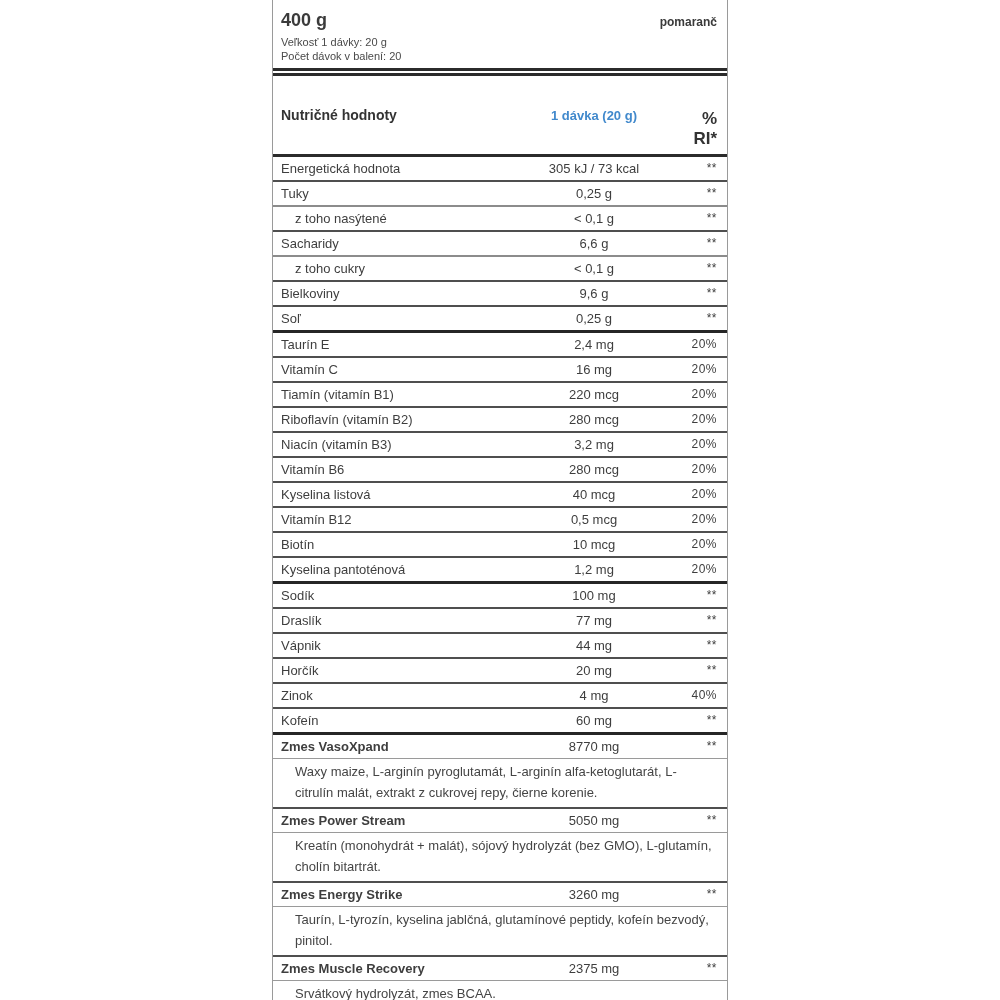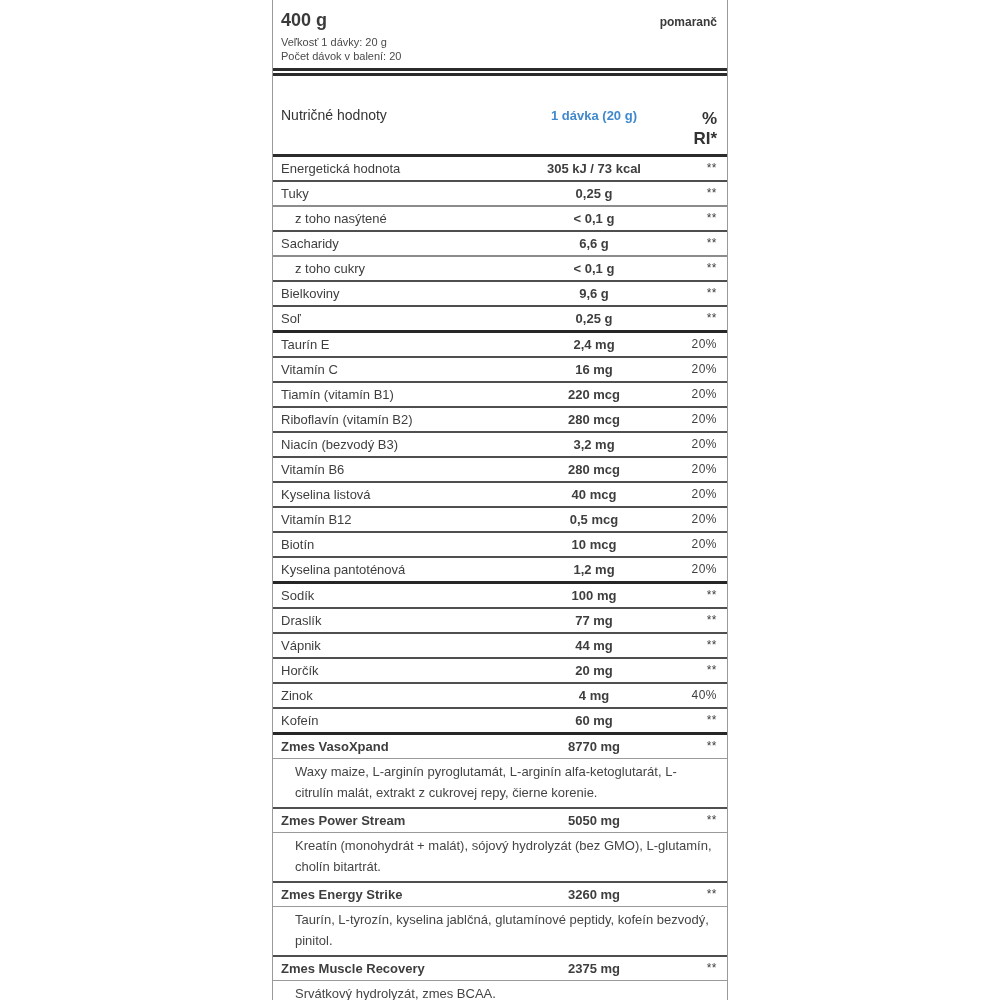--- a/index.html
+++ b/index.html
@@ -20,23 +20,23 @@
   }
   .weight { font-size:18px; font-weight:bold; color:#3a3a3a; }
   .flavor { font-size:12px; font-weight:bold; color:#3a3a3a; }
   .sub { font-size:11px; line-height:14px; padding:0 10px 0 8px; color:#4a4a4a; }
   .thead {
     margin-top:5px;
     border-top:8px double #2b2b2b; border-bottom:3px solid #2b2b2b;
     display:flex; align-items:center; padding:5px 10px 5px 8px;
   }
   .c-label { flex:1; min-width:0; }
-  .c-val { width:170px; text-align:center;font-weight:bold; }
+  .c-val { width:170px; text-align:center; }
   .c-ri { width:38px; text-align:right; }
-  .thead .c-label { font-weight:normal; font-size:14px; color:#333; }
+  .thead .c-label { font-weight:bold; font-size:14px; color:#333; }
   .thead .c-val { font-weight:bold; font-size:13px; }
   .thead .c-ri { font-weight:bold; font-size:17px; color:#333;margin-top:28px; }
   .row {
     display:flex; align-items:center;
     padding:3px 10px 3px 8px; font-size:13px; line-height:17px;
   }
   .row .c-ri { font-size:12px; letter-spacing:0.5px; }
   .sep-norm  { border-top:2px solid #4f4f4f; }
   .sep-sub   { border-top:2px solid #8c8c8c; }
   .sep-thick { border-top:3px solid #262626; }
@@ -120,21 +120,21 @@
     <span class="c-label">Tiamín (vitamín B1)</span>
     <span class="c-val">220 mcg</span>
     <span class="c-ri">20%</span>
   </div>
       <div class="row sep-norm">
     <span class="c-label">Riboflavín (vitamín B2)</span>
     <span class="c-val">280 mcg</span>
     <span class="c-ri">20%</span>
   </div>
       <div class="row sep-norm">
-    <span class="c-label">Niacín (bezvodý B3)</span>
+    <span class="c-label">Niacín (vitamín B3)</span>
     <span class="c-val">3,2 mg</span>
     <span class="c-ri">20%</span>
   </div>
       <div class="row sep-norm">
     <span class="c-label">Vitamín B6</span>
     <span class="c-val">280 mcg</span>
     <span class="c-ri">20%</span>
   </div>
       <div class="row sep-norm">
     <span class="c-label">Kyselina listová</span>

